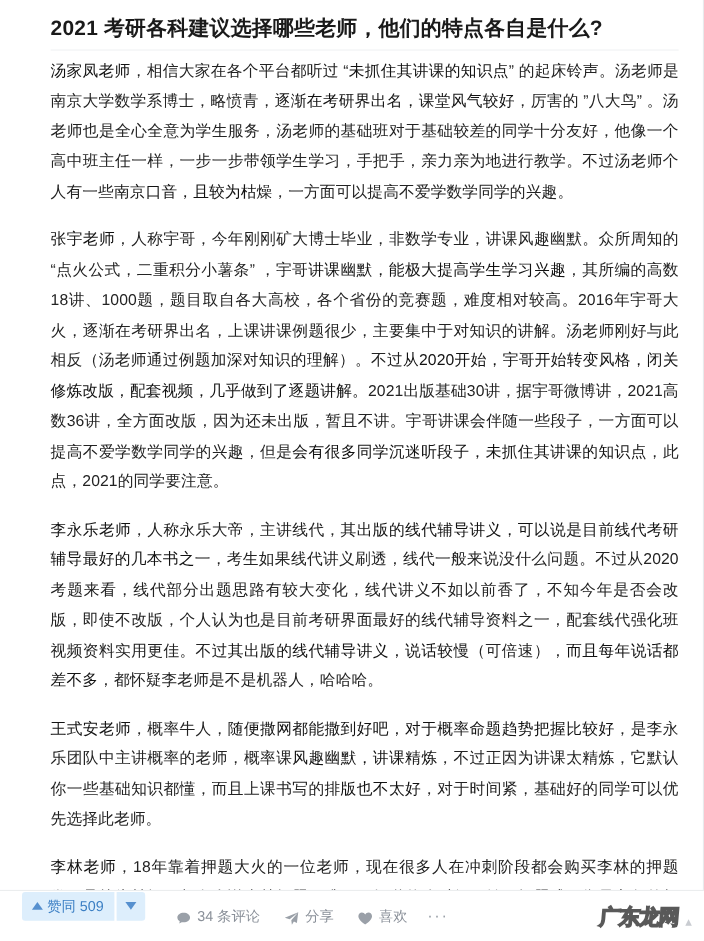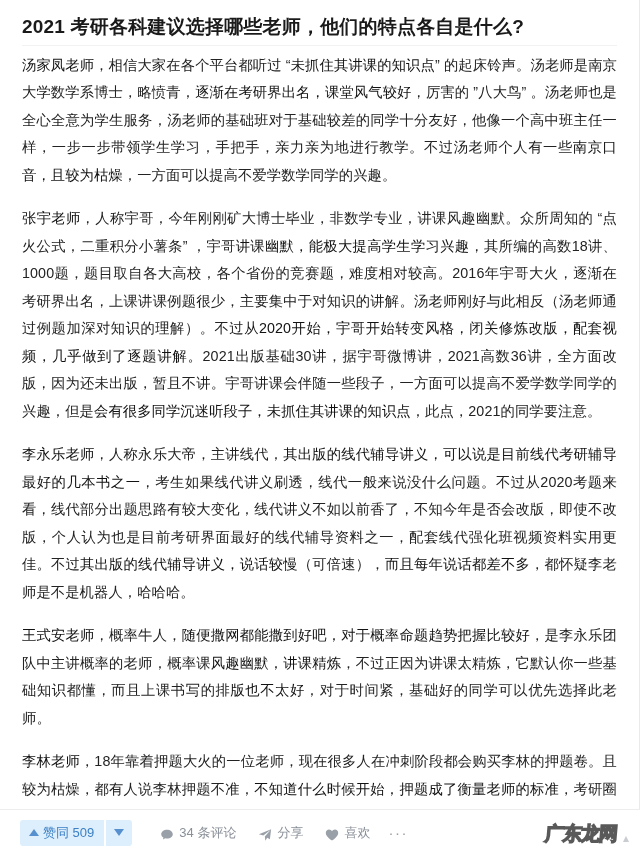--- a/index.html
+++ b/index.html
@@ -15,20 +15,21 @@
     overflow: hidden;
     position: relative;
   }
   .page {
     width: 640px;
     height: 855px;
     position: relative;
     box-sizing: border-box;
     background: #fff;
     border-right: 1px solid #e8eaec;
+    padding-left: 24px;
   }
 
   
   .title-wrap {
     padding: 14px 22px 8px 22px;
   }
   .title {
     font-size: 19px;
     font-weight: bold;
     line-height: 1.35;
@@ -74,21 +75,21 @@
     height: 46px;
     box-sizing: border-box;
     border-top: 1px solid #ebedee;
     background: #ffffff;
     display: flex;
     align-items: center;
     padding: 0 14px 0 20px;
   }
   .vote {
     display: flex;
-    align-items: center;
+    align-items: flex-start;
     height: 44px;
   }
   .vote-up {
     display: flex;
     align-items: center;
     gap: 4px;
     height: 26px;
     padding: 0 10px 0 9px;
     background: #ddeefc;
     color: #3b7fc4;

